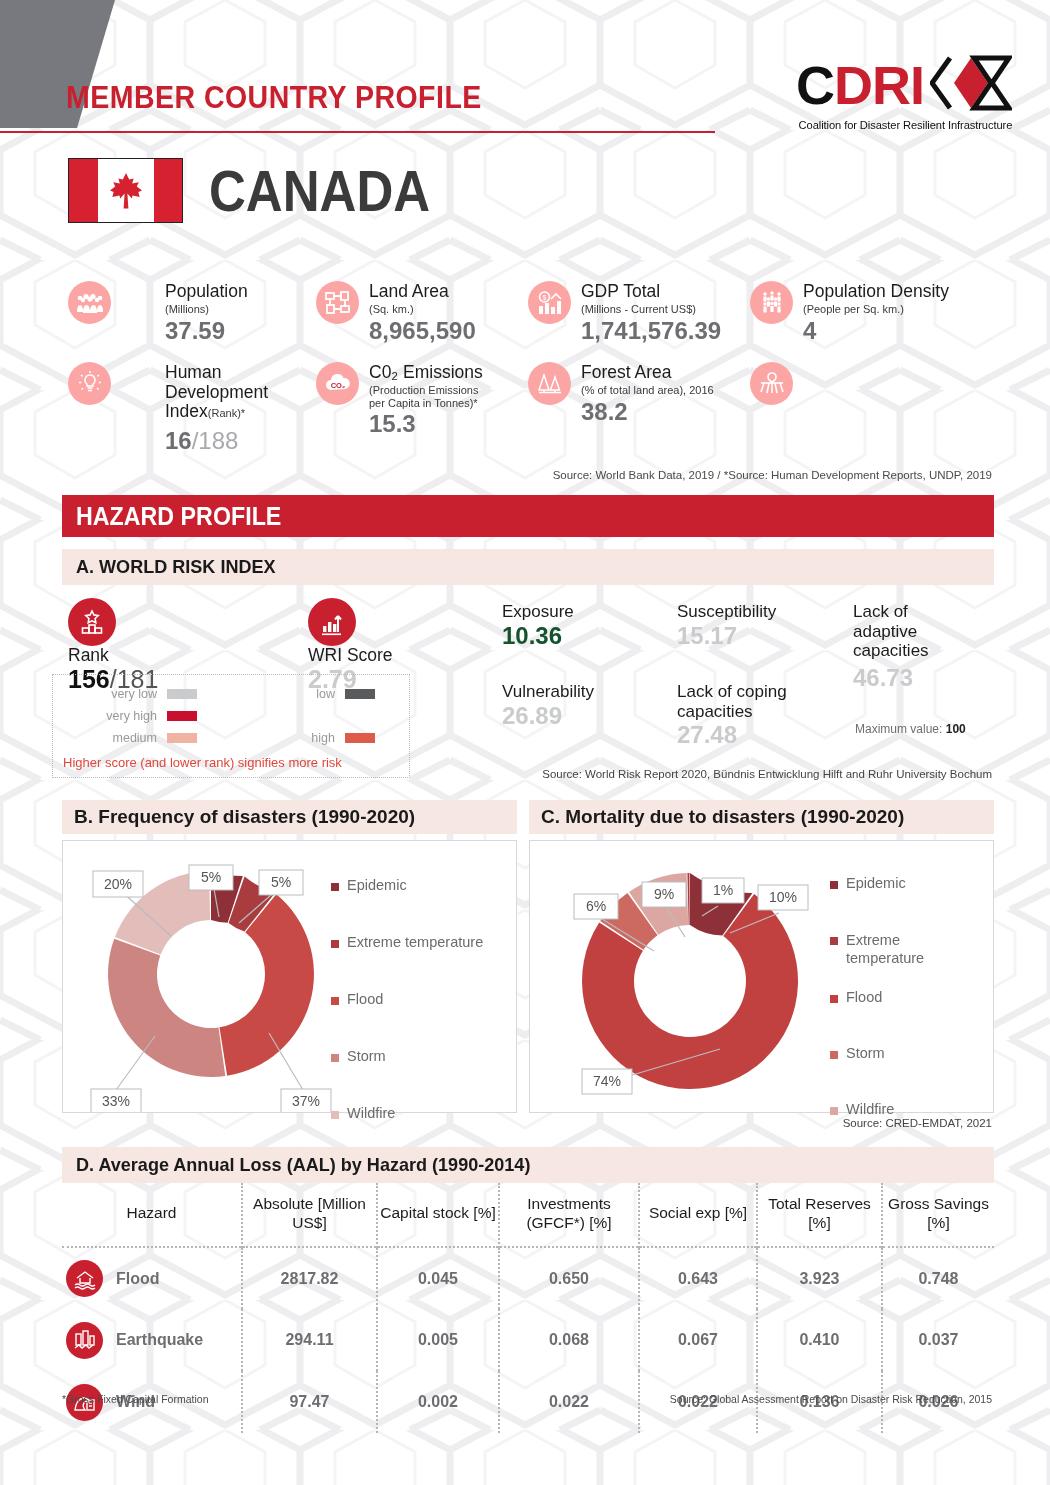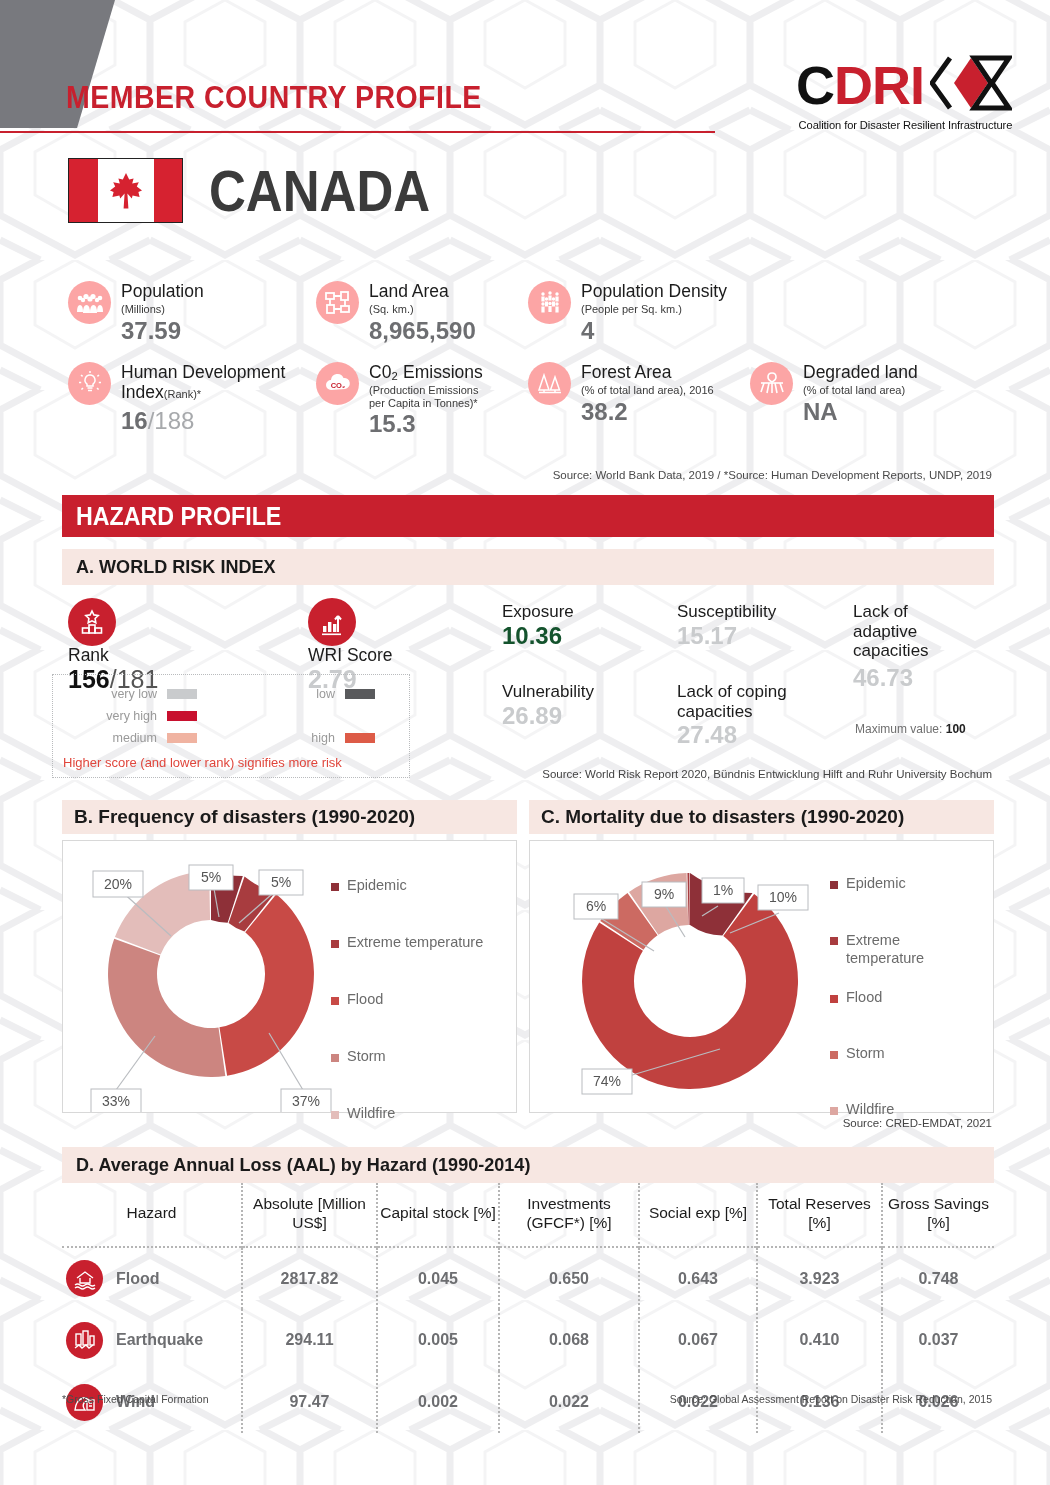--- a/index.html
+++ b/index.html
@@ -55,21 +55,21 @@
   .country-name {
     margin-left: 26px; font-size: 58px; font-weight: bold; color: #3b3b3b;
     letter-spacing: 0px; transform: scaleX(0.88); transform-origin: left center; line-height: 1;
   }
 
   
   .stats { position: absolute; left: 68px; top: 281px; width: 925px; z-index: 3; }
   .stat-row { display: flex; }
   .stat-row.r2 { margin-top: 18px; }
   .stat { display: flex; align-items: flex-start; }
-  .stat.w1 { width: 248px; } .stat.w2 { width: 212px; }
+  .stat.w1 { width: 248px; gap: 44px; } .stat.w2 { width: 212px; }
   .stat.w3 { width: 222px; } .stat.w4 { width: 243px; }
   .badge {
     width: 43px; height: 43px; border-radius: 50%; background: #fca5a5;
     flex: none; margin-right: 10px; position: relative;
     display: flex; align-items: center; justify-content: center;
   }
   .stat-txt { padding-top: 1px; }
   .stat-label { font-size: 17.5px; color: #1c1c1c; line-height: 1.12; }
   .stat-unit { font-size: 11px; color: #3a3a3a; line-height: 1.18; margin-top: 1px; }
   .stat-val { font-size: 24px; font-weight: bold; color: #6d6e71; line-height: 1.1; margin-top: 2px; }
@@ -262,20 +262,40 @@
             <path d="M10 6 L17 6 M6 9 L6 15 M21 10 L21 16 M10 19 L17 19"></path>
           </svg>
         </div>
         <div class="stat-txt">
           <div class="stat-label">Land Area</div>
           <div class="stat-unit">(Sq. km.)</div>
           <div class="stat-val">8,965,590</div>
         </div>
       </div>
 
+      <div class="stat w3">
+        <div class="badge">
+          <svg width="28" height="26" viewBox="0 0 28 26">
+            <g fill="#fff">
+              <circle cx="8.5" cy="7" r="5" fill="none" stroke="#fff" stroke-width="1.6"></circle>
+              <text x="8.5" y="10" font-size="7" text-anchor="middle" fill="#fff" font-family="Liberation Sans, sans-serif">$</text>
+              <rect x="3" y="16" width="4" height="8"></rect>
+                <rect x="9" y="13" width="4" height="11"></rect>
+              <rect x="15" y="17" width="4" height="7"></rect>
+                <rect x="21" y="11" width="4" height="13"></rect>
+              <path d="M15 9 L20 4 L25 9" fill="none" stroke="#fff" stroke-width="1.6"></path>
+            </g>
+          </svg>
+        </div>
+        <div class="stat-txt">
+          <div class="stat-label">GDP Total</div>
+          <div class="stat-unit">(Millions - Current US$)</div>
+          <div class="stat-val">1,741,576.39</div>
+        </div>
+      </div>
 
       <div class="stat w4">
         <div class="badge">
           <svg width="26" height="26" viewBox="0 0 26 26" fill="#fff">
             <g>
               <circle cx="6" cy="4" r="1.7"></circle>
                 <circle cx="13" cy="3" r="1.7"></circle>
                 <circle cx="20" cy="4" r="1.7"></circle>
               <circle cx="9.5" cy="9" r="1.7"></circle>
                 <circle cx="16.5" cy="9" r="1.7"></circle>
@@ -343,25 +363,20 @@
         </div>
       </div>
 
       <div class="stat w4">
         <div class="badge">
           <svg width="28" height="26" viewBox="0 0 28 26" fill="none" stroke="#fff" stroke-width="1.6">
             <path d="M14 3 q4 0 4 4 q0 3 -4 5 q-4 -2 -4 -5 q0 -4 4 -4 Z"></path>
             <path d="M3 13 h22"></path>
             <path d="M6 13 L3 22 M11 13 L9 23 M17 13 L19 23 M22 13 L25 22 M14 13 v10"></path>
           </svg>
-        </div>
-        <div class="stat-txt">
-          <div class="stat-label">Degraded land</div>
-          <div class="stat-unit">(% of total land area)</div>
-          <div class="stat-val">NA</div>
         </div>
       </div>
     </div>
   </div>
 
   <div class="source-a">Source: World Bank Data, 2019 / *Source: Human Development Reports, UNDP, 2019</div>
 
   <div class="hazard-bar">
     <span>HAZARD PROFILE</span>
   </div>

